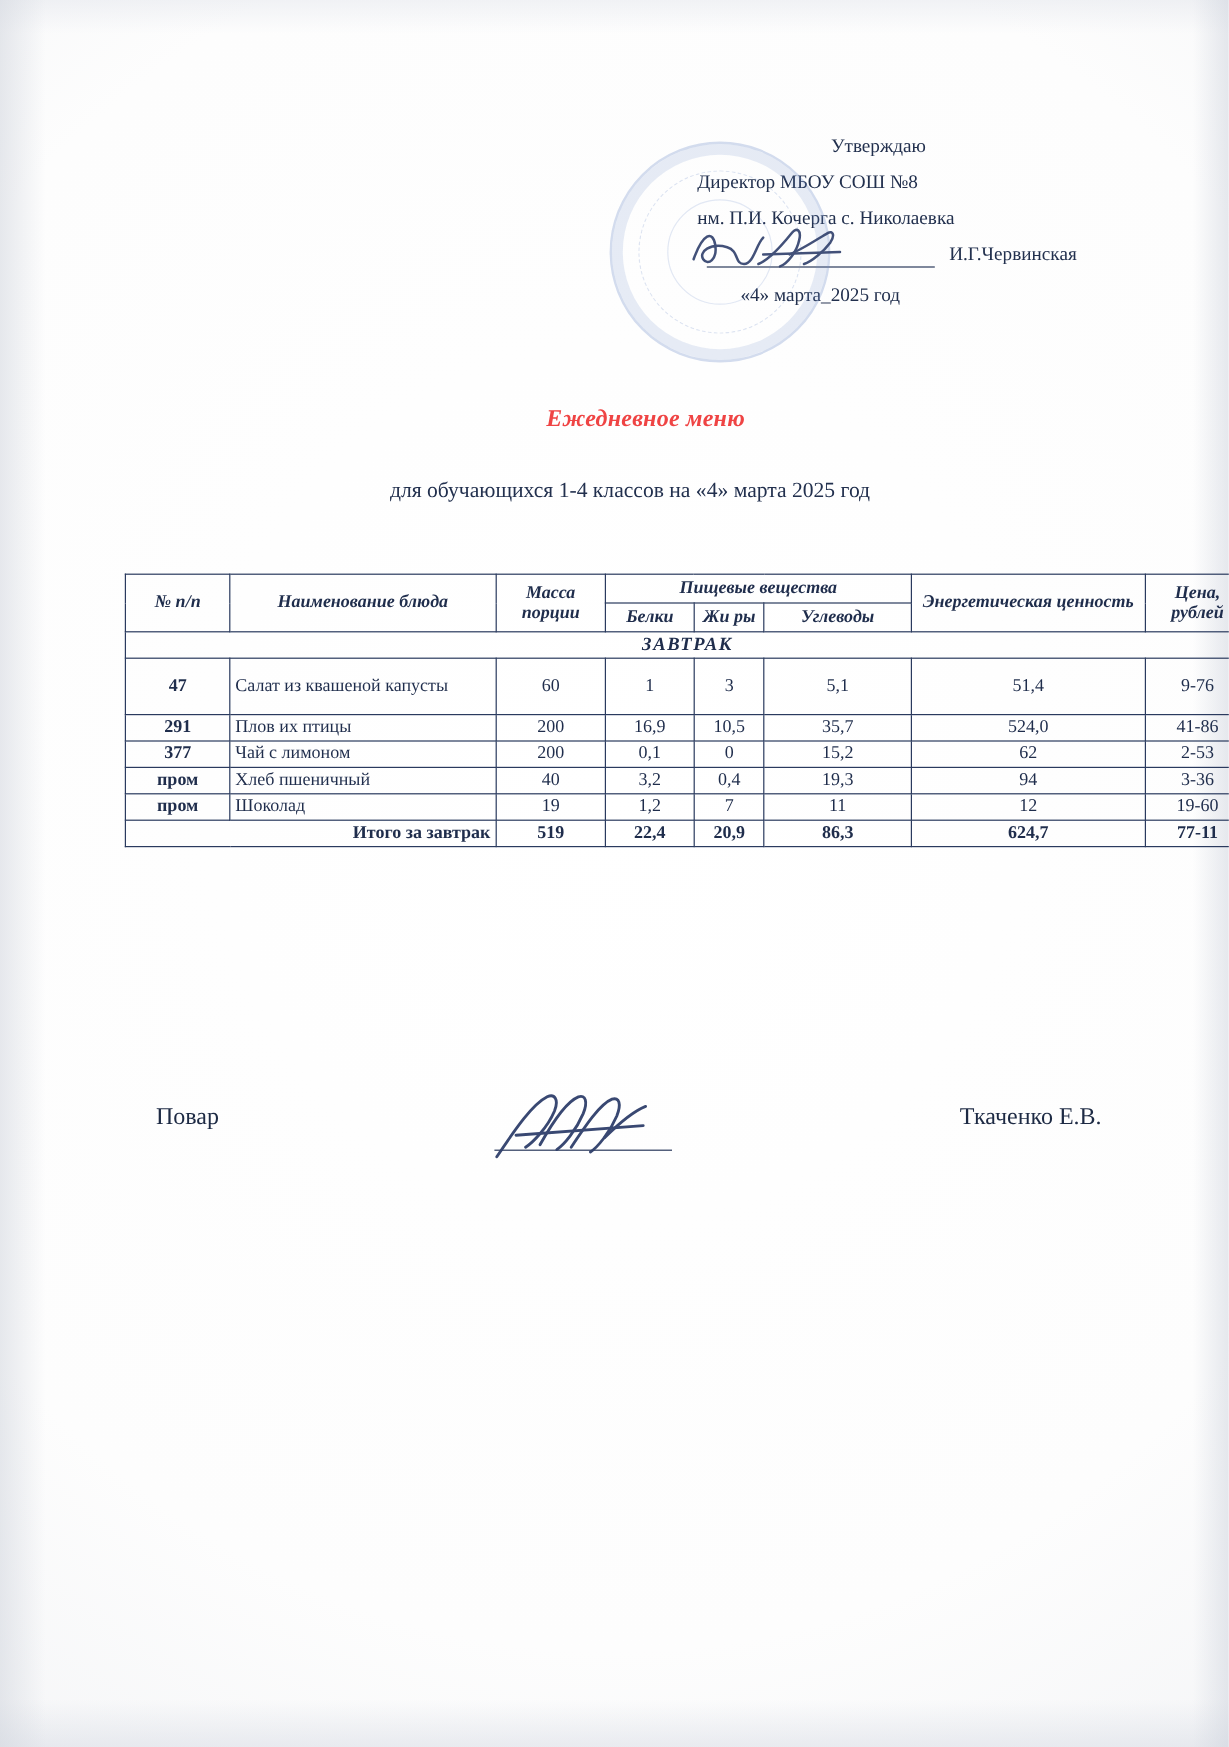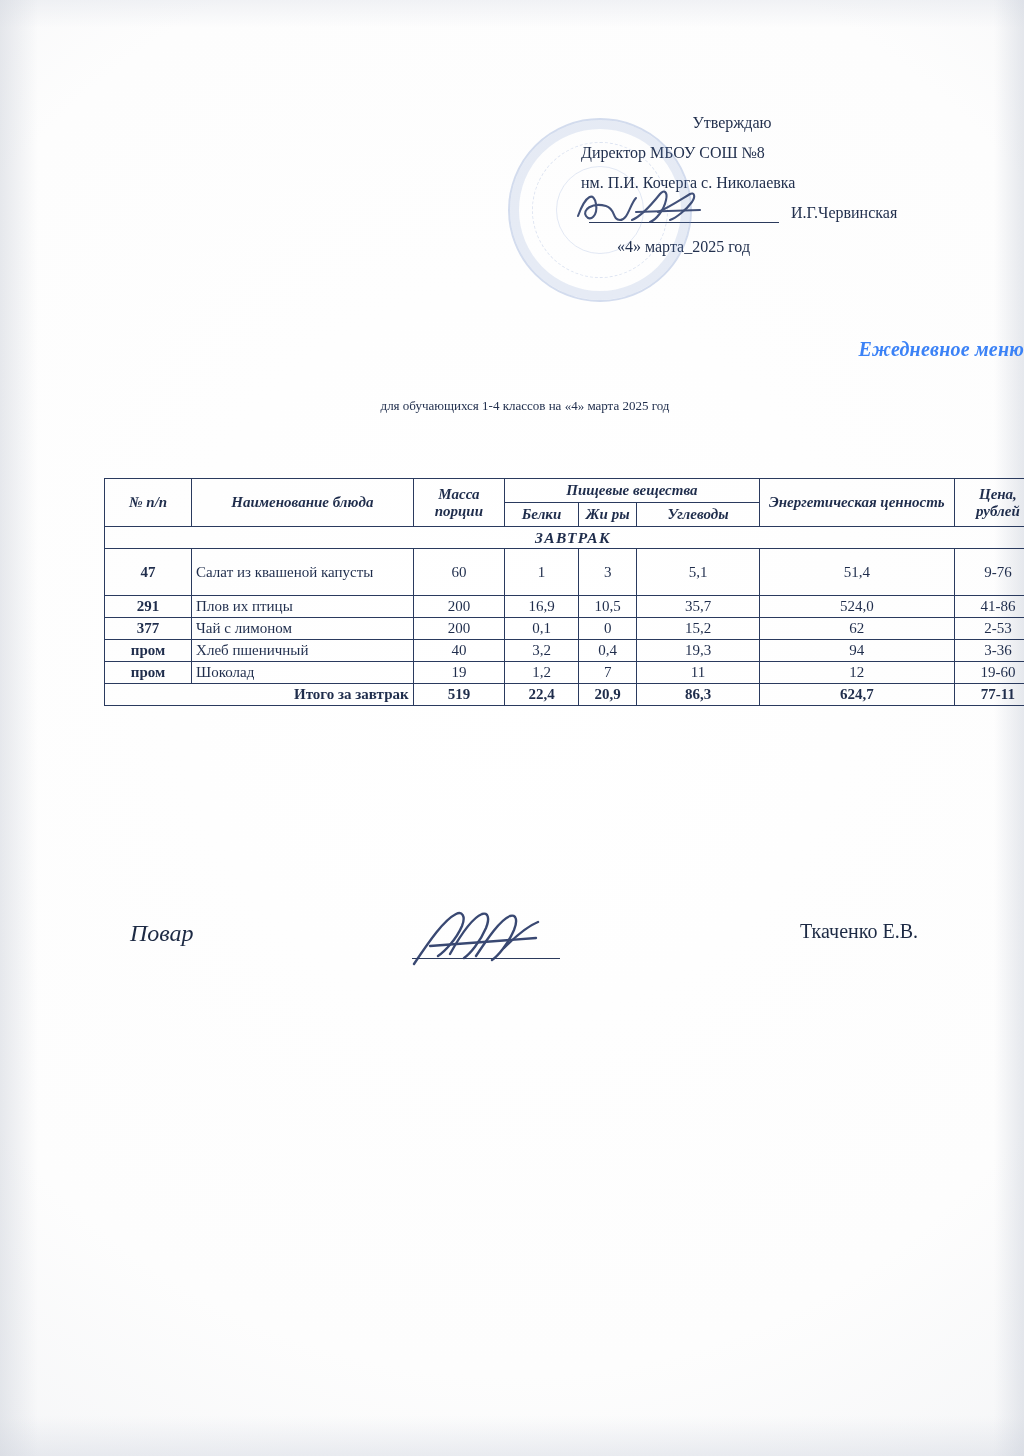--- a/index.html
+++ b/index.html
@@ -115,38 +115,38 @@
     border-radius: 50%;
     border: 1.2px solid rgba(110,140,200,0.26);
   }
 
   
   .doc-title {
     position: absolute;
     left: 0;
     top: 338px;
     width: 100%;
-    text-align: right;
+    text-align: center;
     padding-left: 52px;
     box-sizing: border-box;
     font-style: italic;
     font-weight: bold;
     font-size: 20px;
     letter-spacing: .2px;
-    color: #3b82f6;
+    color: #ef4444;
   }
   .doc-subtitle {
     position: absolute;
     left: 0;
     top: 398px;
     width: 100%;
     text-align: center;
     padding-left: 26px;
     box-sizing: border-box;
-    font-size: 13px;
+    font-size: 18px;
     color: #22304e;
   }
 
   
   .menu-table-wrap {
     position: absolute;
     left: 104px;
     top: 478px;
     width: 938px;
   }
@@ -202,22 +202,21 @@
     position: absolute;
     left: 0;
     top: 920px;
     width: 100%;
     height: 60px;
   }
   .footer .cook-label {
     position: absolute;
     left: 130px;
     top: 0;
-    font-size: 24px;
-    font-style: italic;
+    font-size: 20px;
   }
   .footer .cook-name {
     position: absolute;
     right: 106px;
     top: 0;
     font-size: 20px;
     white-space: nowrap;
   }
   .footer .cook-rule {
     position: absolute;

